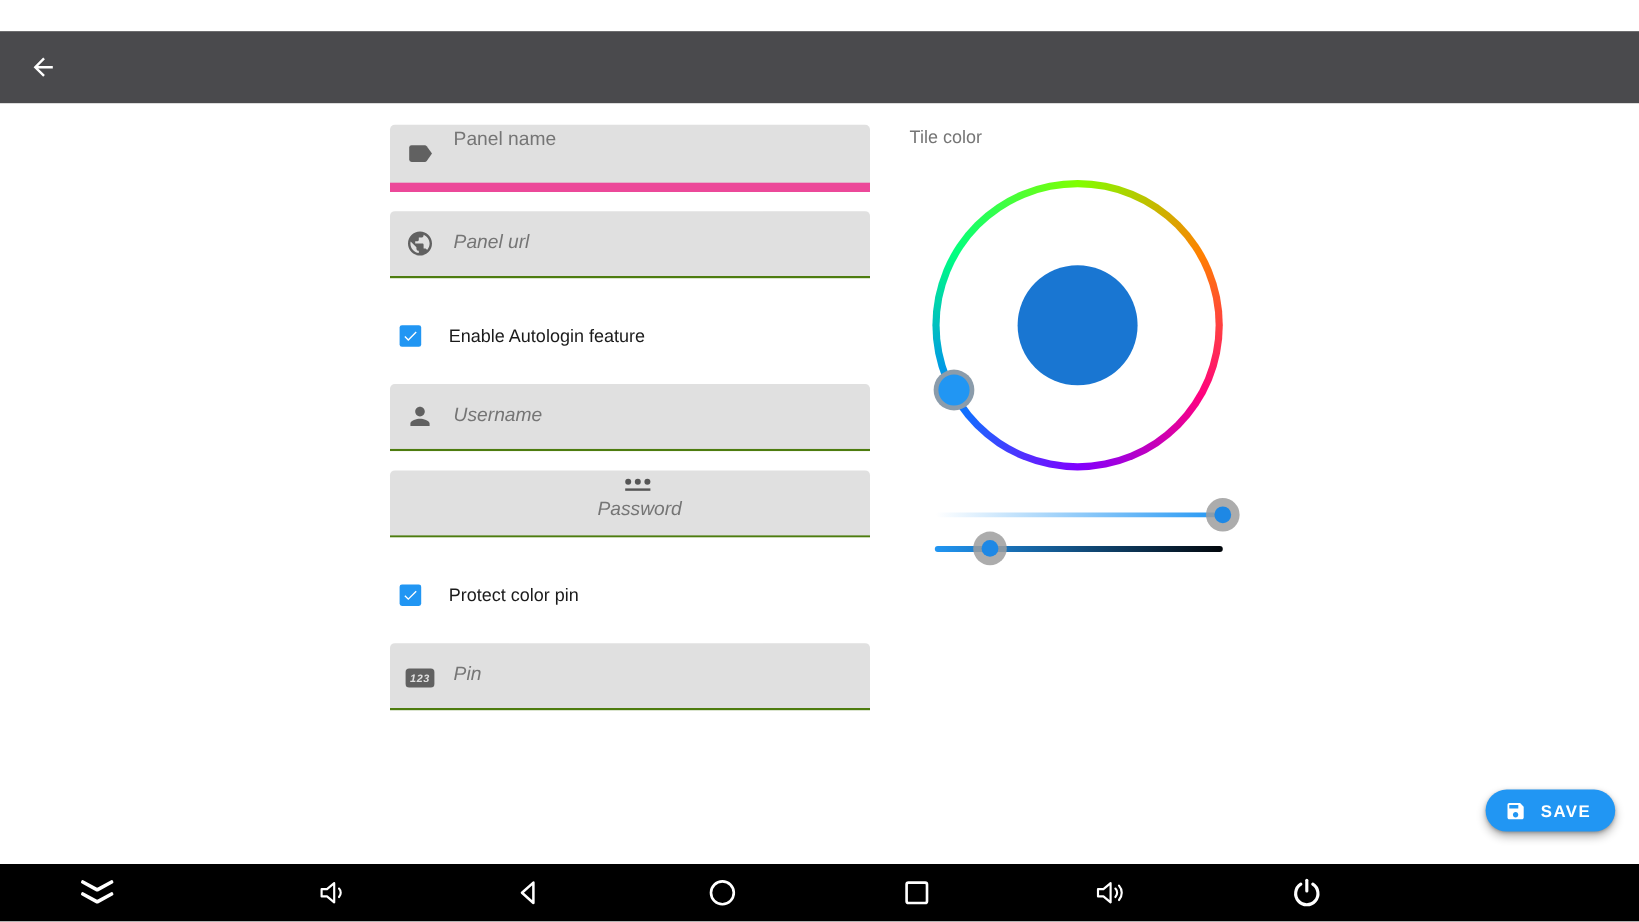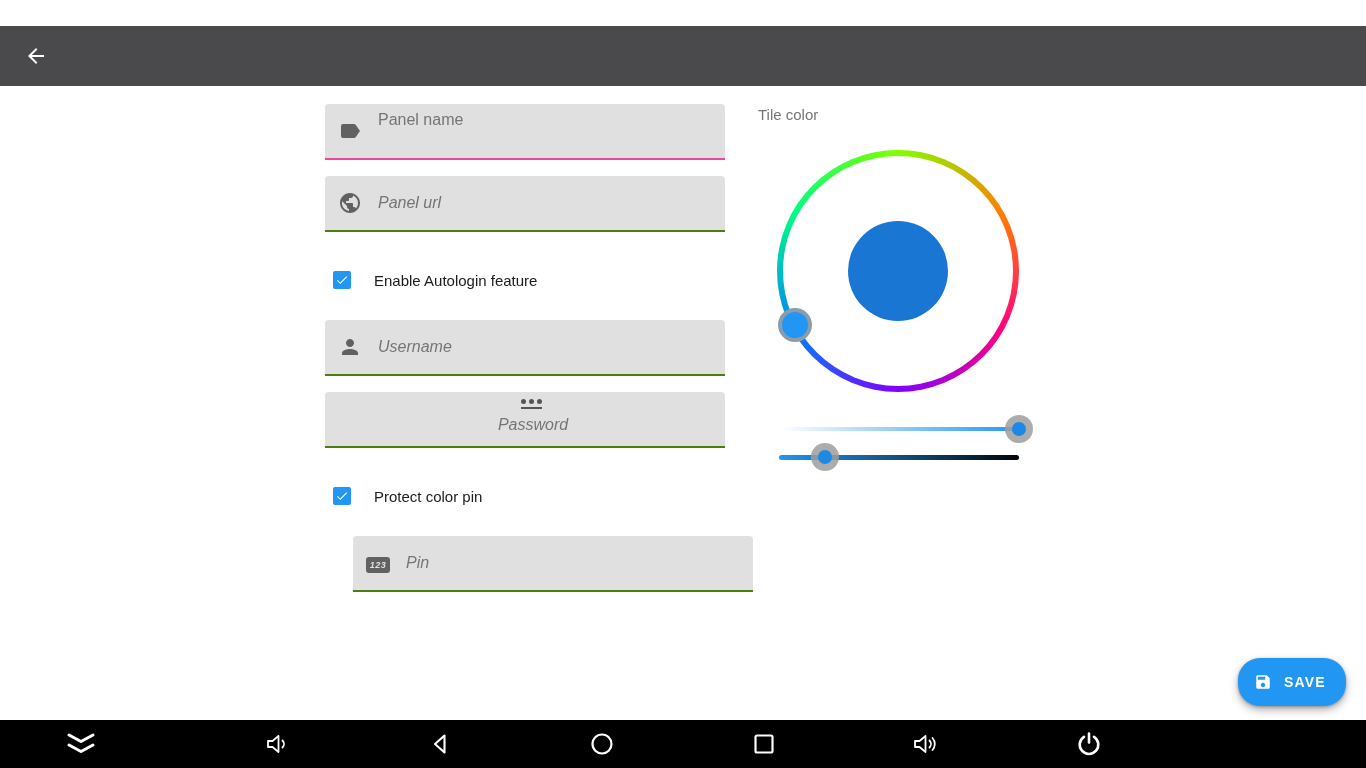--- a/index.html
+++ b/index.html
@@ -16,29 +16,29 @@
   
   .toolbar { position:absolute; top:26px; left:0; width:100%; height:60px; background:#4A4A4D; }
   .back-btn { position:absolute; left:24px; top:18px; width:24px; height:24px; cursor:pointer; }
 
   
   .form-col { position:absolute; left:325px; top:86px; width:400px; }
   .field { position:absolute; left:0; width:400px; height:56px; background:#E0E0E0;
            border-radius:4px 4px 0 0; display:flex; align-items:center; cursor:text; }
   .field .f-icon { width:24px; height:24px; margin-left:13px; flex:0 0 24px; }
   .field .hint { margin-left:16px; font-size:16px; color:#757575; }
-  .field.underline-focus { border-bottom:2px solid #ec4899; }
+  .field.underline-focus { border-bottom:8px solid #ec4899; }
   .field.underline-idle { border-bottom:2px solid #4d7c0f;font-style:italic; }
   .hint.raised { transform:translateY(-11px); }
 
   .f-panel-name { top:18px; }
   .f-panel-url  { top:90px; }
   .f-username   { top:234px; }
   .f-password   { top:306px;flex-direction:column; }
-  .f-pin        { top:450px;margin-left:28px; }
+  .f-pin        { top:450px; }
 
   .check-row { position:absolute; left:8px; display:flex; align-items:center; cursor:pointer; }
   .cr-autologin { top:185px; }
   .cr-pin { top:401px; }
   .checkbox { width:18px; height:18px; border-radius:2px; background:#2196F3; display:flex;
               align-items:center; justify-content:center; }
   .check-label { margin-left:23px; font-size:15px; color:#1b1b1b; }
 
   .icon-123 { width:24px; height:16px; background:#616161; border-radius:3px; color:#E0E0E0;
               font-size:9px; font-weight:bold; display:flex; align-items:center; justify-content:center;
@@ -68,21 +68,21 @@
   .track-val { left:779px; top:455px; width:240px; height:5px;
                background:linear-gradient(to right, #2196F3, #02060b); }
   .slider-handle { position:absolute; width:28px; height:28px; border-radius:50%;
                    background:rgba(158,158,158,0.85); cursor:grab; }
   .slider-handle::after { content:""; position:absolute; left:7px; top:7px; width:14px; height:14px;
                           border-radius:50%; background:#1E88E5; }
   .h-sat { left:1005px; top:415px; }
   .h-val { left:811px; top:443px; }
 
   
-  .save-btn { position:absolute; left:1238px; top:658px; height:48px; padding:0 20px 0 16px;
+  .save-btn { position:absolute; left:1238px; top:658px; height:35px; padding:0 20px 0 16px;
               border-radius:22px; background:#2196F3; display:flex; align-items:center; gap:12px;
               box-shadow:0 4px 8px rgba(0,0,0,0.3), 0 1px 3px rgba(0,0,0,0.25); cursor:pointer; border:none; }
   .save-btn .save-label { color:#fff; font-size:14px; font-weight:bold; letter-spacing:1.2px; }
 
   
   .navbar { position:absolute; left:0; bottom:0; width:100%; height:48px; background:#000; }
   .nav-ico { position:absolute; top:50%; transform:translate(-50%,-50%); cursor:pointer; }
   .n1{left:81px;} .n2{left:277px;} .n3{left:441px;} .n4{left:602px;}
   .n5{left:764px;} .n6{left:926px;} .n7{left:1089px;}
 </style>

